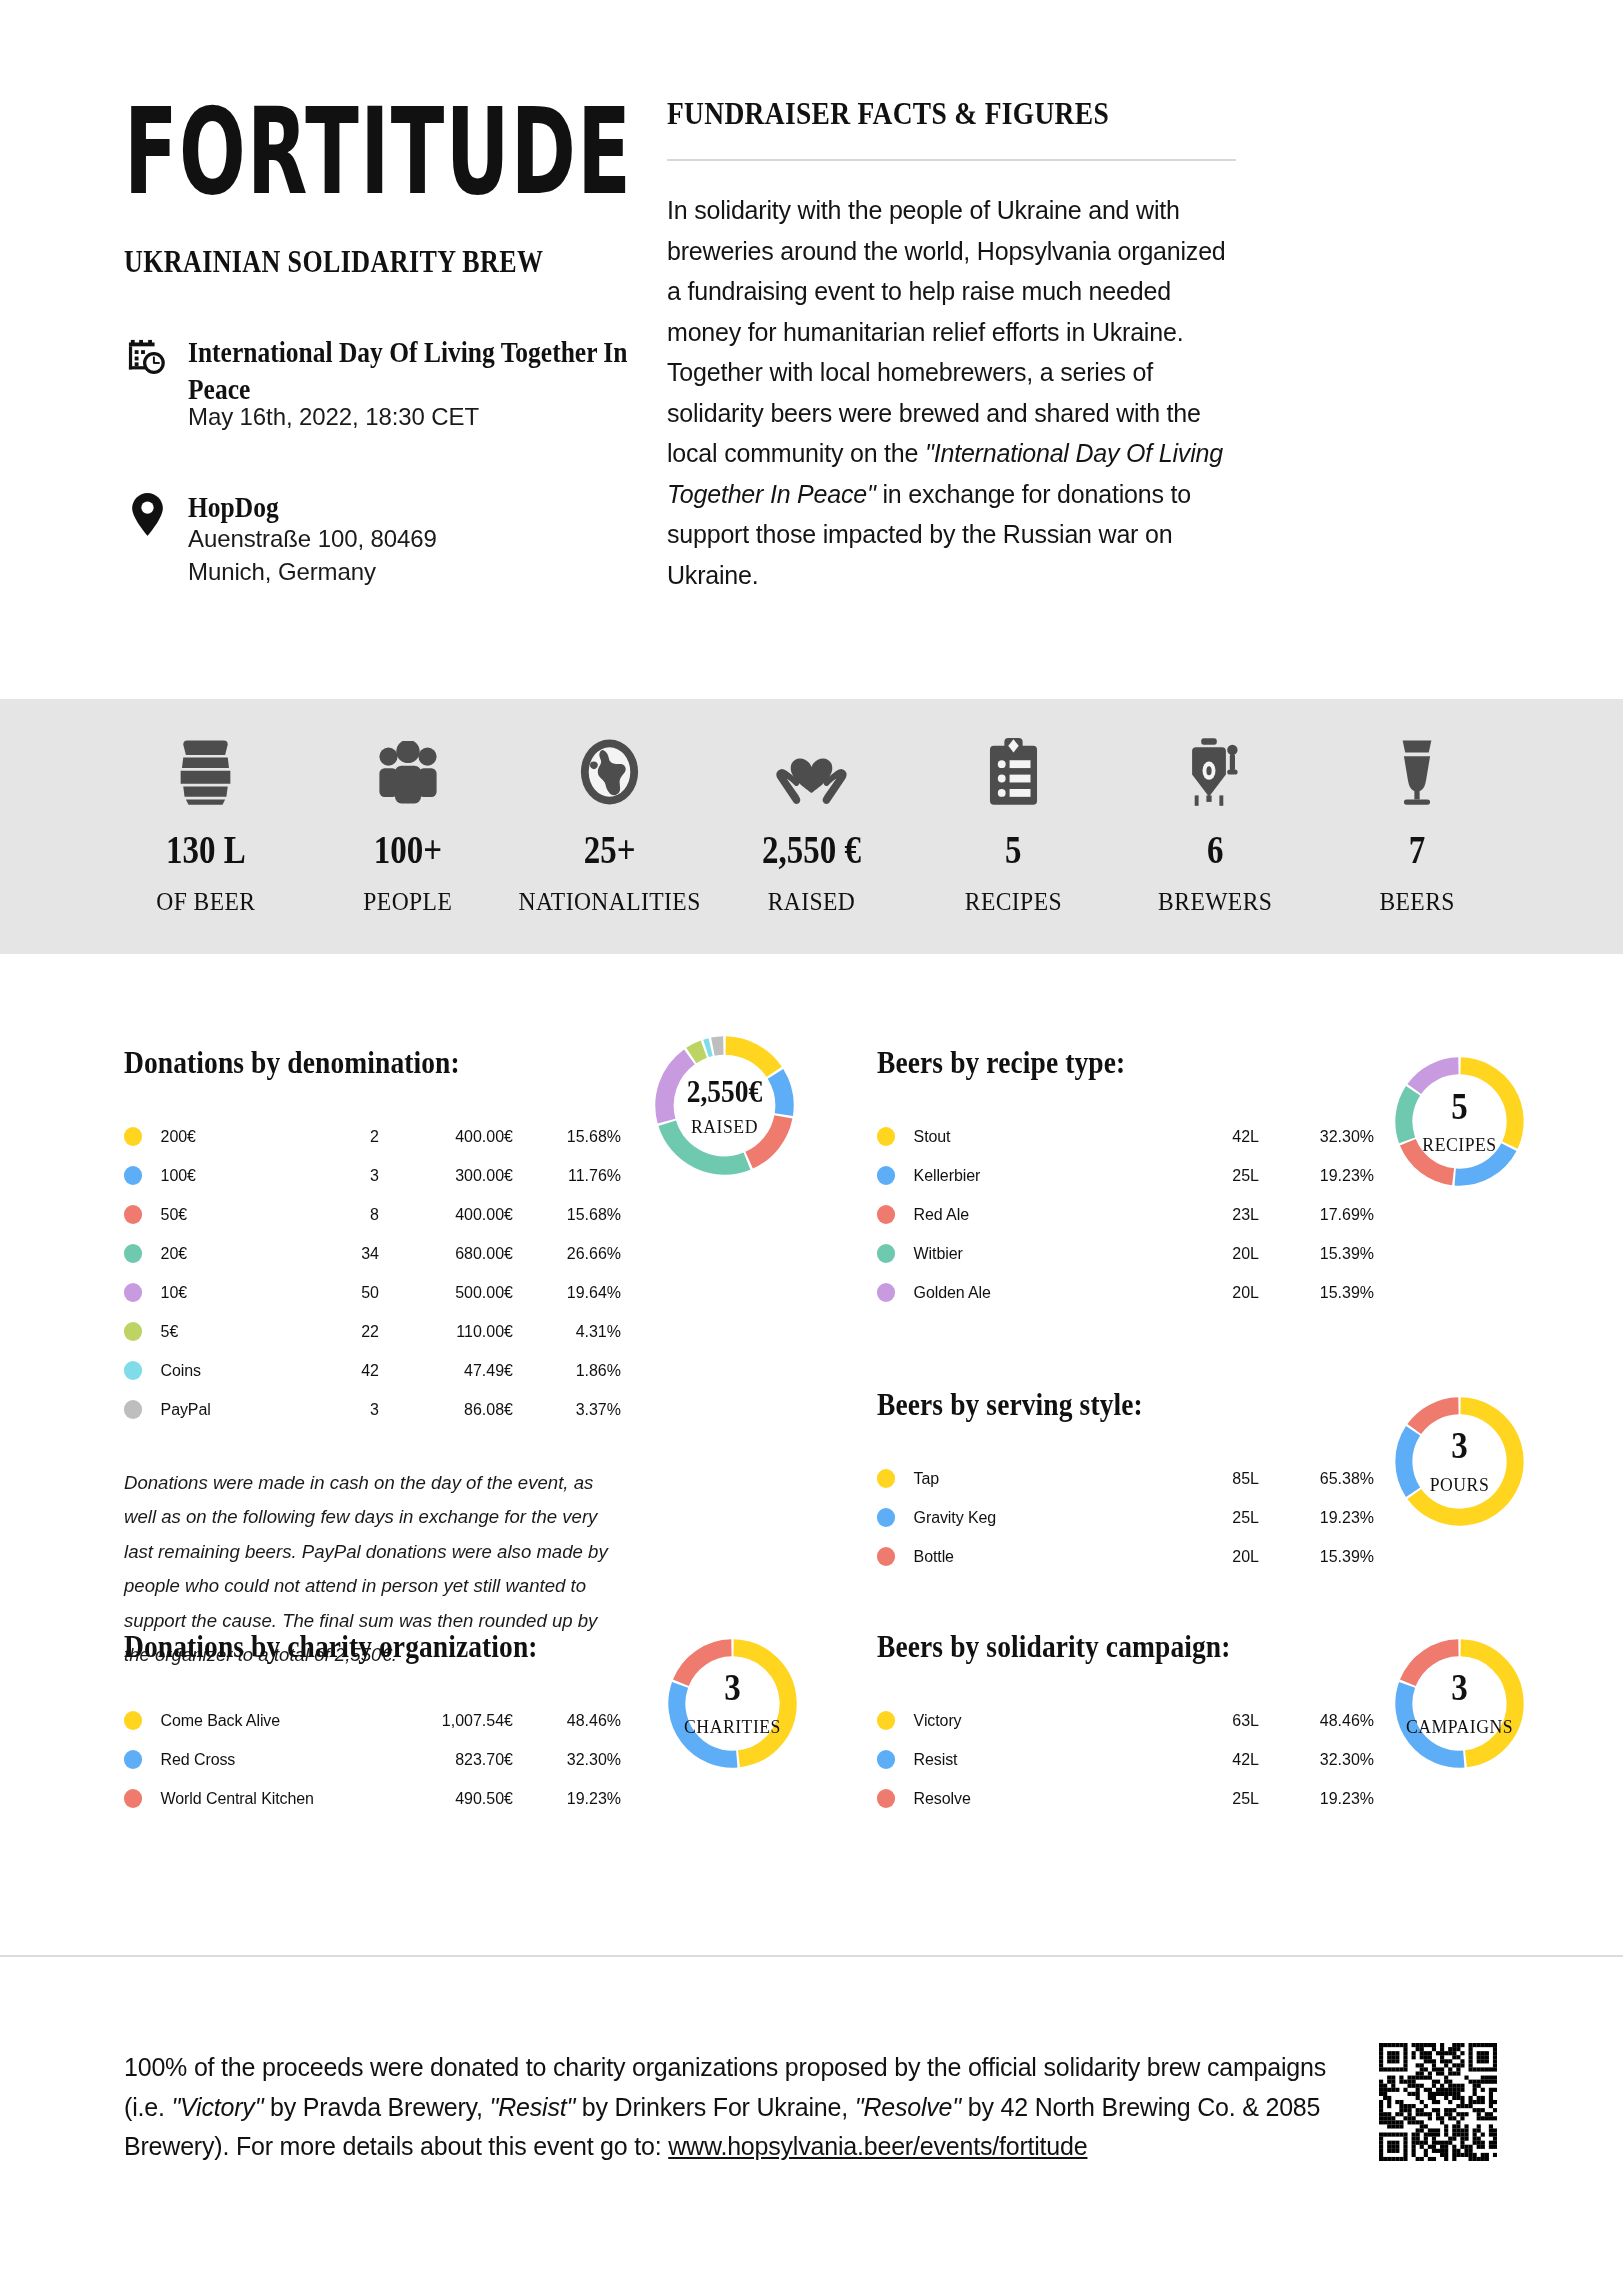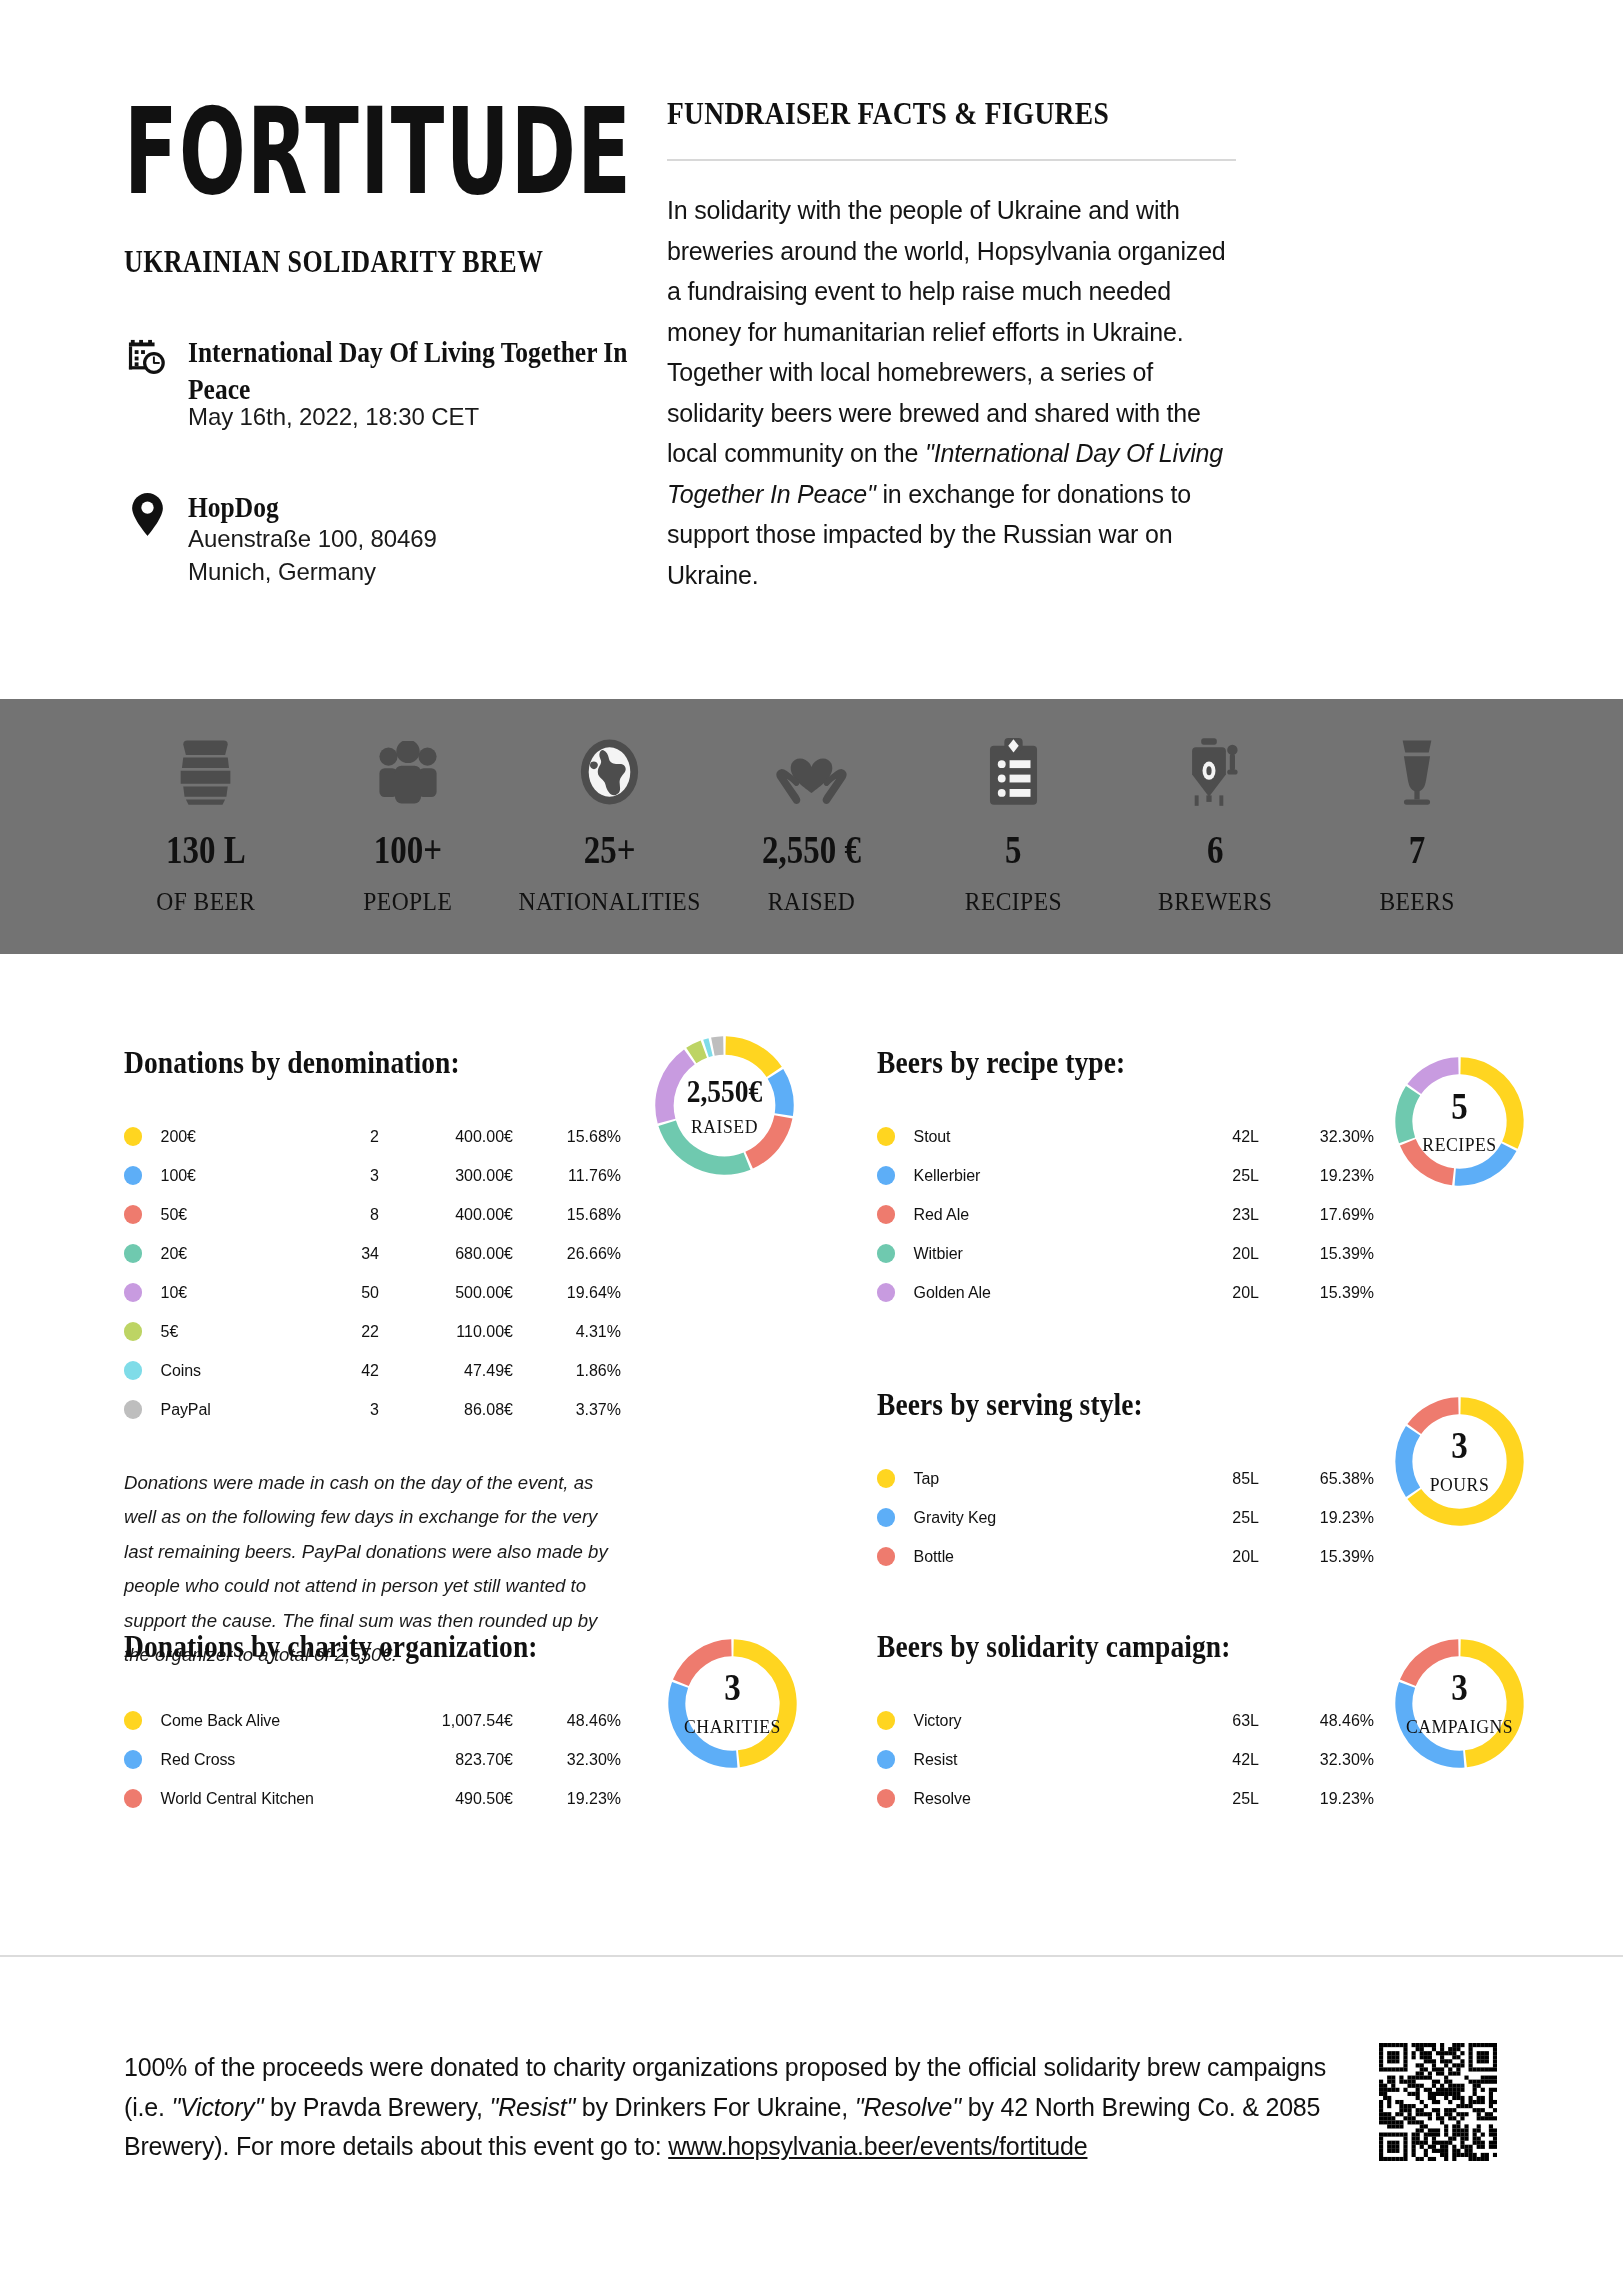--- a/index.html
+++ b/index.html
@@ -48,21 +48,21 @@
     transform:scaleY(1.16); transform-origin:left center;
   }
   .facts-rule { height:2px; background:#d8d8d8; margin:29px 0 29px 0; }
   .facts-body { font-size:25px; line-height:1.62; color:#141414; letter-spacing:-0.2px; }
   .facts-body i { font-style:italic; }
 
   
   .stats-band {
     position:absolute; left:0; top:699px;
     width:1623px; height:255px;
-    background:#737373;
+    background:#e5e5e5;
     display:flex; align-items:center;
   }
   .stats-inner { display:flex; width:100%; padding:0 105px; }
   .stat { flex:1; text-align:center; }
   .stat-ico { height:68px; display:flex; align-items:flex-end; justify-content:center; }
   .stat-val {
     font-family:"Liberation Serif", serif;
     font-weight:700; font-size:33px; margin-top:26px;
     transform:scaleY(1.2); transform-origin:center;
   }

